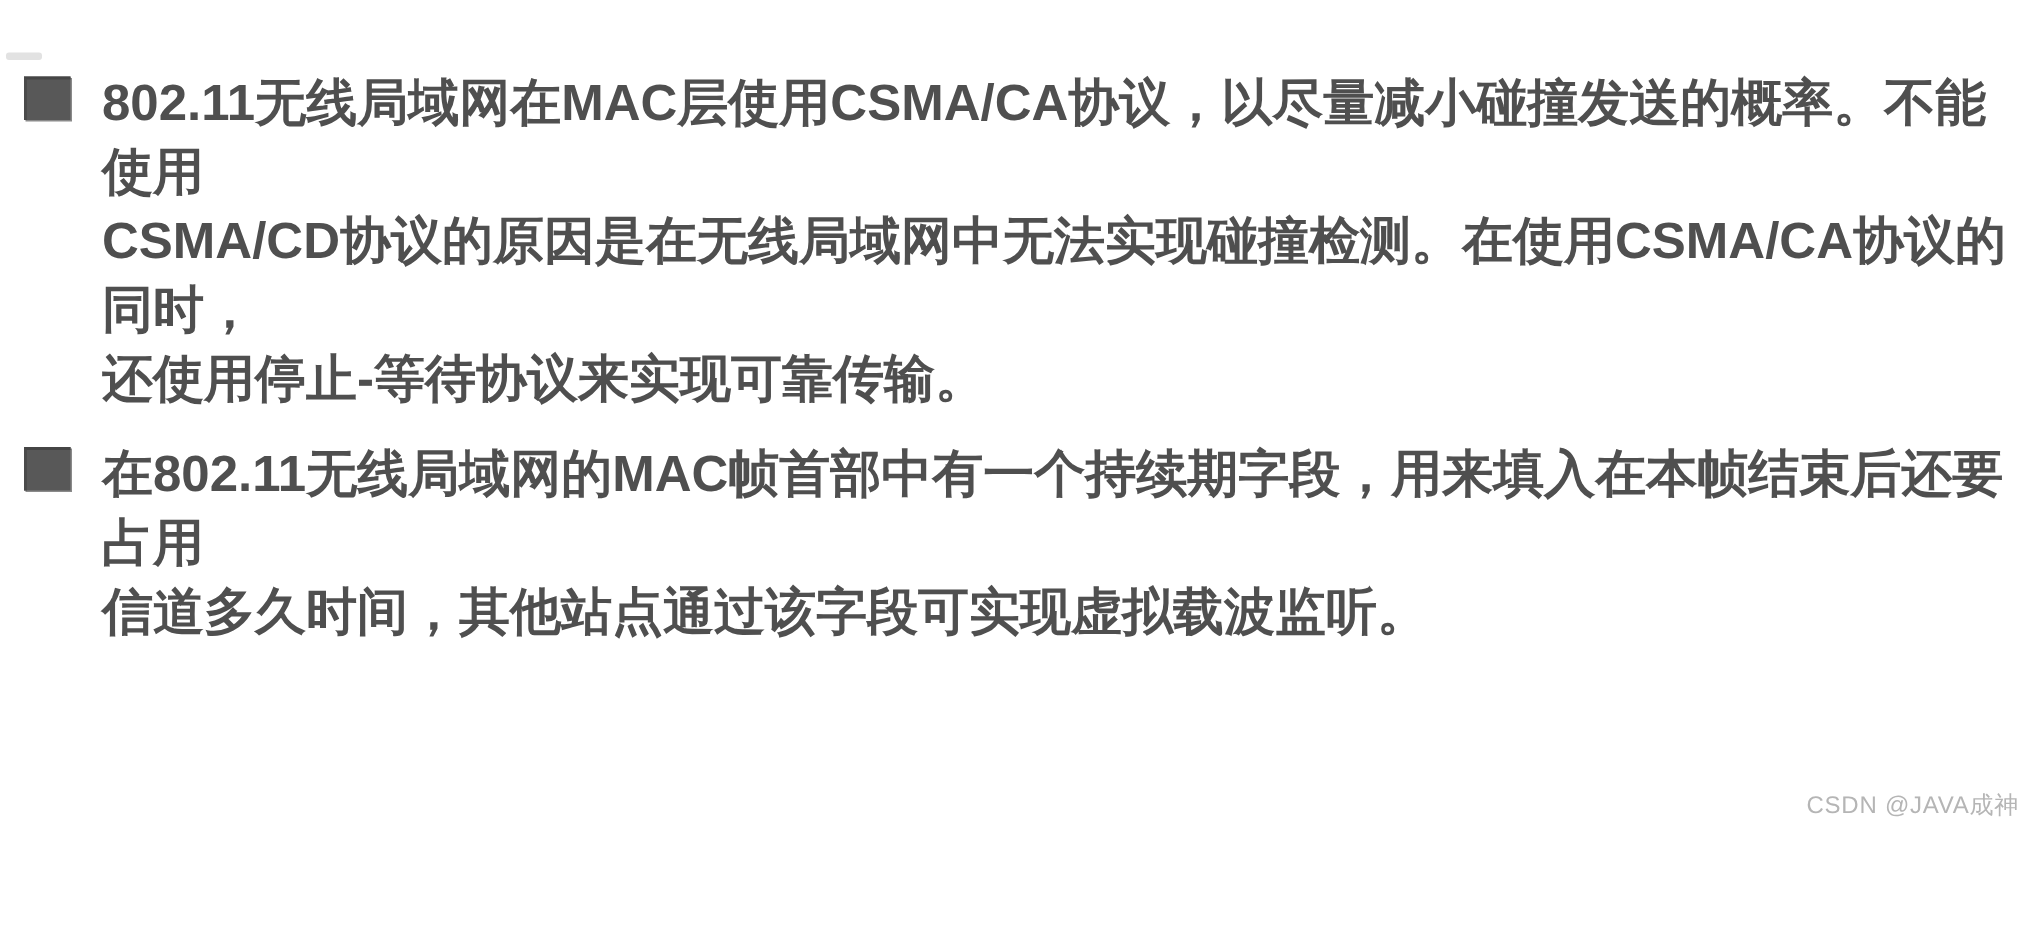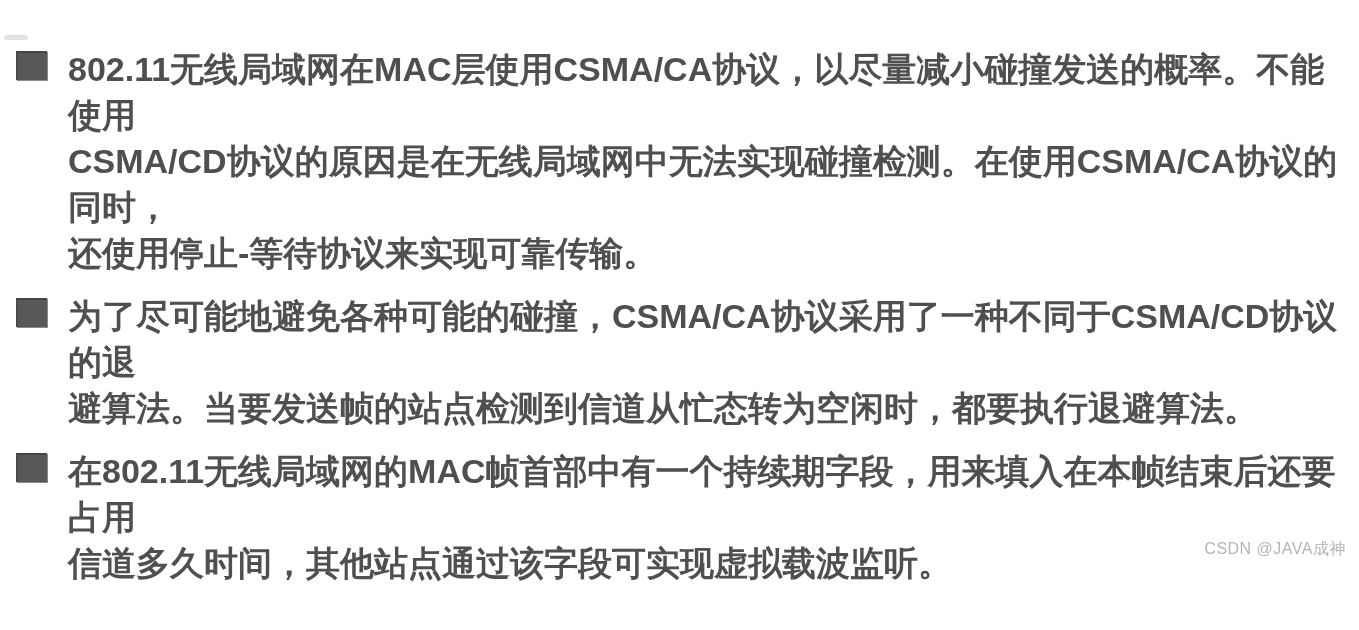--- a/index.html
+++ b/index.html
@@ -54,21 +54,21 @@
     font-weight: 700;
     line-height: 46px;
     color: var(--text);
     white-space: pre-line;
     letter-spacing: 0px;
     width: 1290px;
   }
   .watermark {
     position: absolute;
     right: 13px;
-    bottom: 3px;
+    bottom: 15px;
     font-size: 16px;
     font-weight: 400;
     color: var(--wm);
     letter-spacing: 0.5px;
   }
 </style>
 </head>
 <body>
 
 <div class="page">
@@ -76,25 +76,20 @@
 
   <div class="content">
 
     <div class="row">
       <div class="sq"></div>
       <div class="txt">802.11无线局域网在MAC层使用CSMA/CA协议，以尽量减小碰撞发送的概率。不能使用
 CSMA/CD协议的原因是在无线局域网中无法实现碰撞检测。在使用CSMA/CA协议的同时，
 还使用停止-等待协议来实现可靠传输。</div>
     </div>
 
-    <div class="row">
-      <div class="sq"></div>
-      <div class="txt">为了尽可能地避免各种可能的碰撞，CSMA/CA协议采用了一种不同于CSMA/CD协议的退
-避算法。当要发送帧的站点检测到信道从忙态转为空闲时，都要执行退避算法。</div>
-    </div>
 
 
     <div class="row">
       <div class="sq"></div>
       <div class="txt">在802.11无线局域网的MAC帧首部中有一个持续期字段，用来填入在本帧结束后还要占用
 信道多久时间，其他站点通过该字段可实现虚拟载波监听。</div>
     </div>
 
   </div>
 

